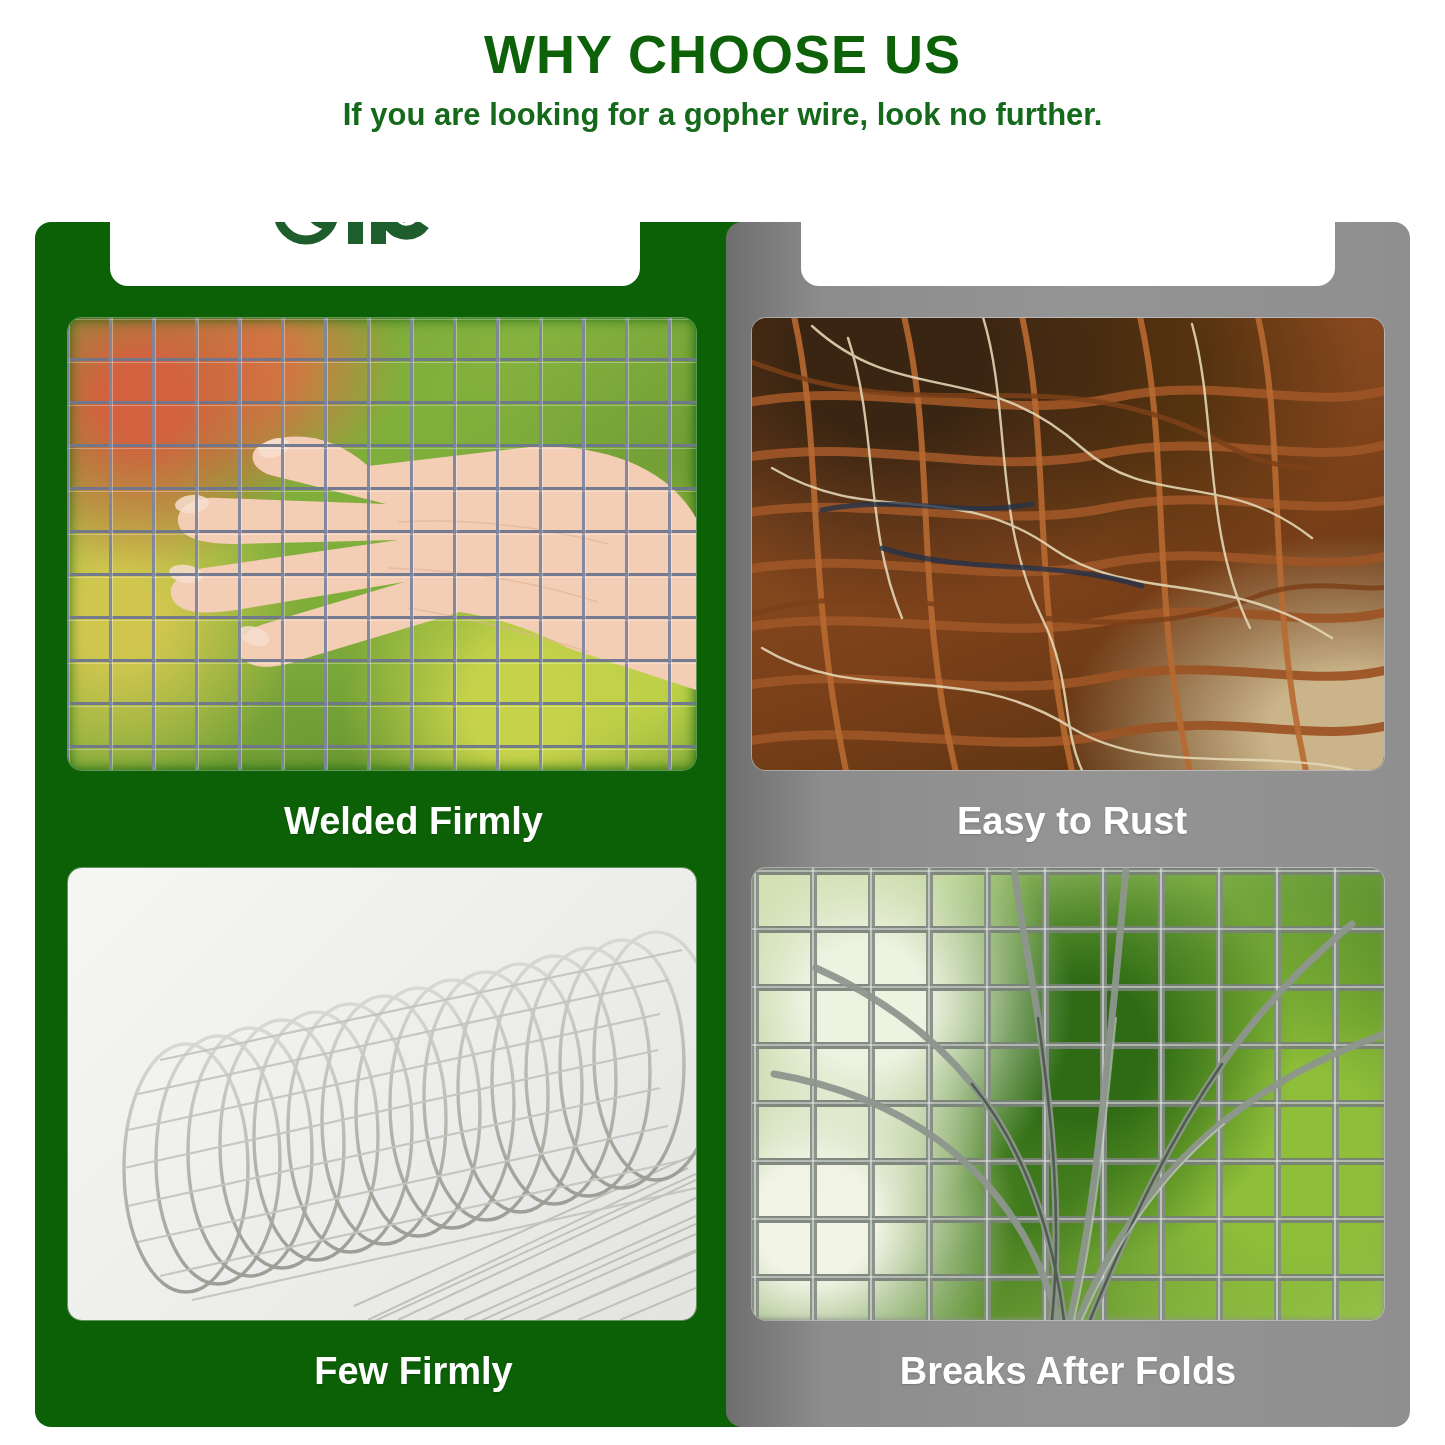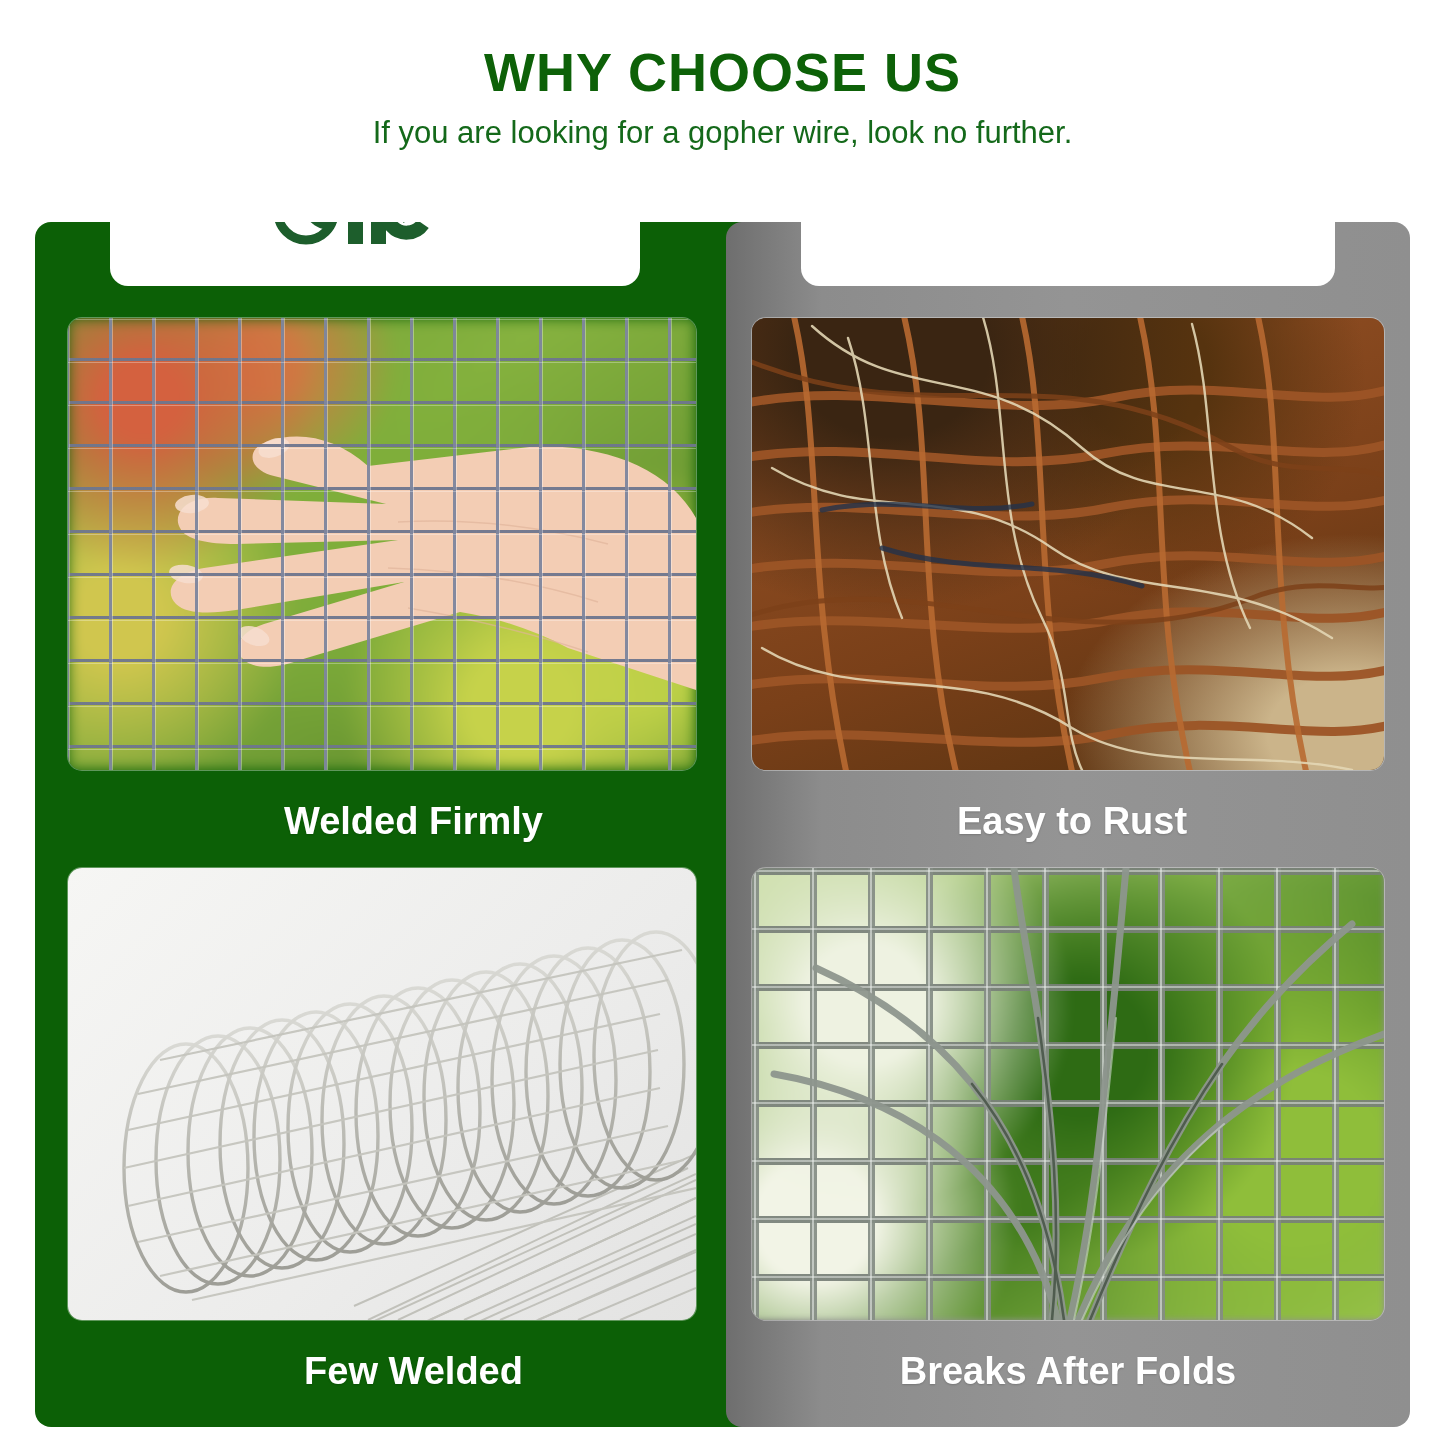--- a/index.html
+++ b/index.html
@@ -11,25 +11,25 @@
     position:relative;
   }
 
   
   #header{
     position:absolute; left:0; top:0; width:1445px; height:190px;
     text-align:center;
   }
   #page-title{
     font-size:54px; font-weight:bold; letter-spacing:1px;
-    color:#0d6108; margin-top:44px; line-height:1.05;
+    color:#0d6108; margin-top:26px; line-height:1.05;
     font-family:"Liberation Sans", sans-serif;
   }
   #page-subtitle{
-    font-size:31px; color:#14691a; margin-top:14px; font-weight:400;
+    font-size:31px; color:#14691a; margin-top:14px; font-weight:700;
     font-family:"Liberation Sans", sans-serif;
   }
 
   
   #compare{
     position:absolute; left:0; top:190px; width:1445px; height:1255px;
   }
   .panel{
     position:absolute; top:32px; height:1205px;
     border-radius:16px;
@@ -292,21 +292,21 @@
               <path d="M70 226 L600 112"></path>
                 <path d="M92 192 L614 82"></path>
               <path d="M60 338 L592 220"></path>
                 <path d="M70 374 L600 258"></path>
               <path d="M92 408 L616 292"></path>
                 <path d="M124 432 L628 320"></path>
             </g>
           </svg>
         </div>
       </div>
-      <div class="caption" id="cap-fold">Few Welded</div>
+      <div class="caption" id="cap-fold">Few Firmly</div>
     </div>
   </div>
 
   <div class="panel" id="panel-others">
 
     <div class="tab" id="tab-others">
       <div class="tab-label">Others</div>
     </div>
 
     <div class="cell">

